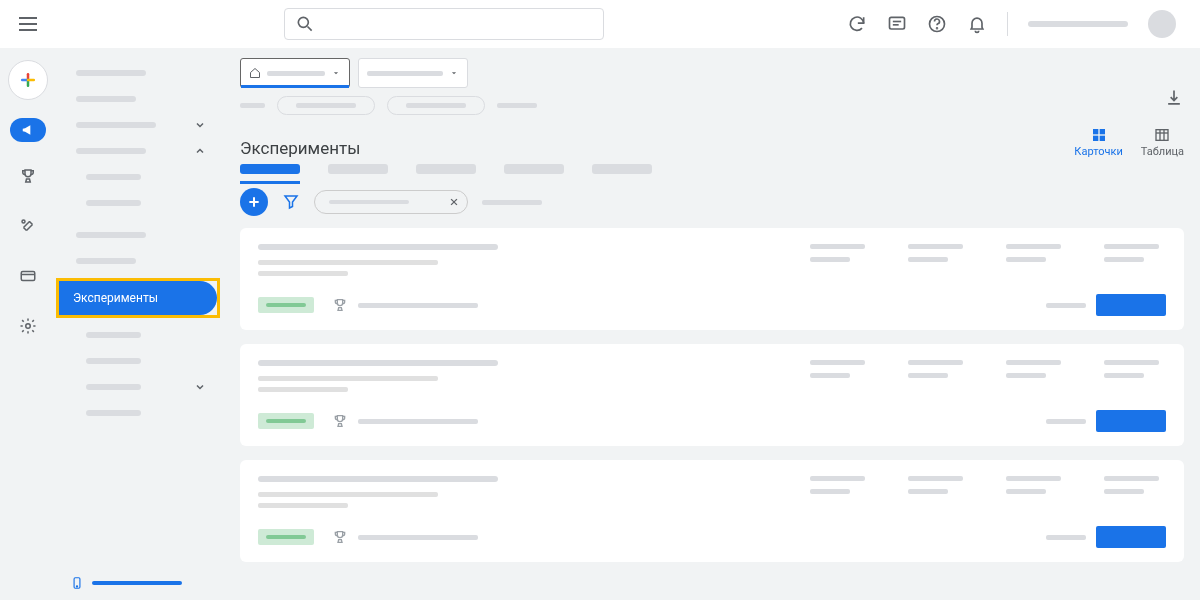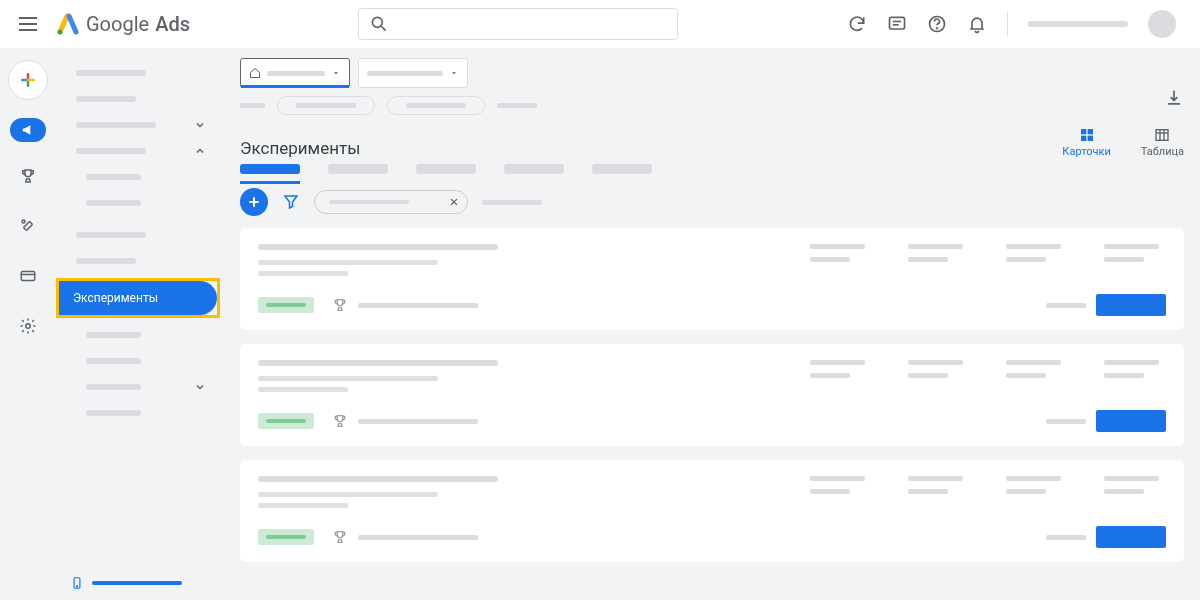--- a/index.html
+++ b/index.html
@@ -57,21 +57,21 @@
 
 
 .chips { padding: 0 16px 4px; display: flex; align-items: center; gap: 12px; }
 .chip-text { width: 25px; height: 5px; background: #dadce0; border-radius: 2px; }
 .chip { border: 1px solid #dadce0; border-radius: 14px; padding: 6px 18px; display: flex; align-items: center; }
 .chip-line { width: 60px; height: 5px; background: #dadce0; border-radius: 2px; }
 
 
 .titlebar { display: flex; justify-content: space-between; align-items: flex-end; padding: 8px 16px 0; }
 .title { font-size: 17px; color: #3c4043; }
-.views { display: flex; gap: 30px; margin-left: 19px; }
+.views { display: flex; gap: 18px; margin-left: 19px; }
 .view { display: flex; flex-direction: column; align-items: center; gap: 2px; font-size: 11px; color: #5f6368; cursor: pointer; }
 .view.active { color: #1a73e8; }
 .view-ic { width: 16px; height: 16px; }
 
 
 .tabs { padding: 6px 16px 0; display: flex; gap: 28px; }
 .tab { width: 60px; height: 6px; background: #dadce0; border-radius: 3px; padding-bottom: 10px; cursor: pointer; }
 .tab.active { background: #1a73e8; position: relative; }
 .tab.active::after { content: ''; position: absolute; left: 0; right: 0; bottom: -10px; height: 3px; background: #1a73e8; }
 
@@ -109,29 +109,20 @@
 <body>
 
 <div class="header">
   <div class="hamburger">
     <svg viewBox="0 0 24 24" fill="none" stroke="currentColor" stroke-width="2">
         <line x1="3" y1="6" x2="21" y2="6"></line>
         <line x1="3" y1="12" x2="21" y2="12"></line>
         <line x1="3" y1="18" x2="21" y2="18"></line>
       </svg>
   </div>
-  <div class="logo">
-    <svg class="logo-icon" viewBox="0 0 24 24">
-      <path d="M4 20 L11 4" stroke="#fbbc04" stroke-width="5" stroke-linecap="round"></path>
-      <path d="M13 4 L20 20" stroke="#4285f4" stroke-width="5" stroke-linecap="round"></path>
-      <circle cx="4" cy="20" r="2.5" fill="#34a853"></circle>
-    </svg>
-    <span>Google</span>
-    <span style="font-weight:500;">Ads</span>
-  </div>
   <div class="search-wrap">
     <div class="search">
       <svg class="hicon" viewBox="0 0 24 24" fill="none" stroke="#5f6368" stroke-width="2">
           <circle cx="10" cy="10" r="6"></circle>
           <line x1="15" y1="15" x2="20" y2="20"></line>
         </svg>
       <input placeholder="" style="">
     </div>
   </div>
   <div class="header-icons">

